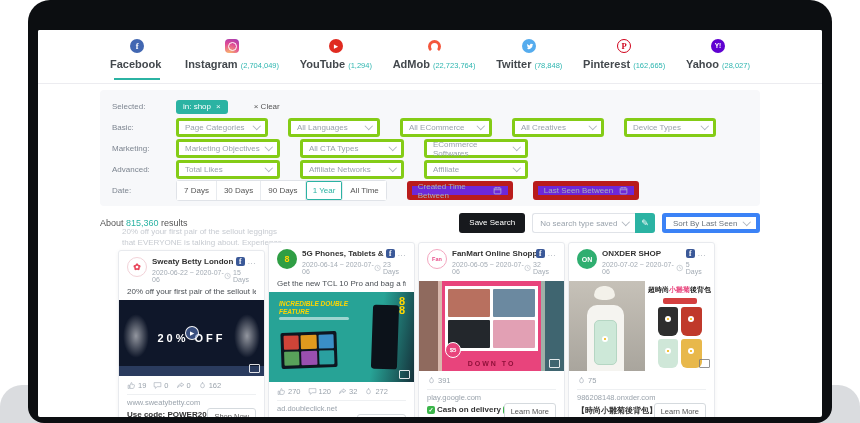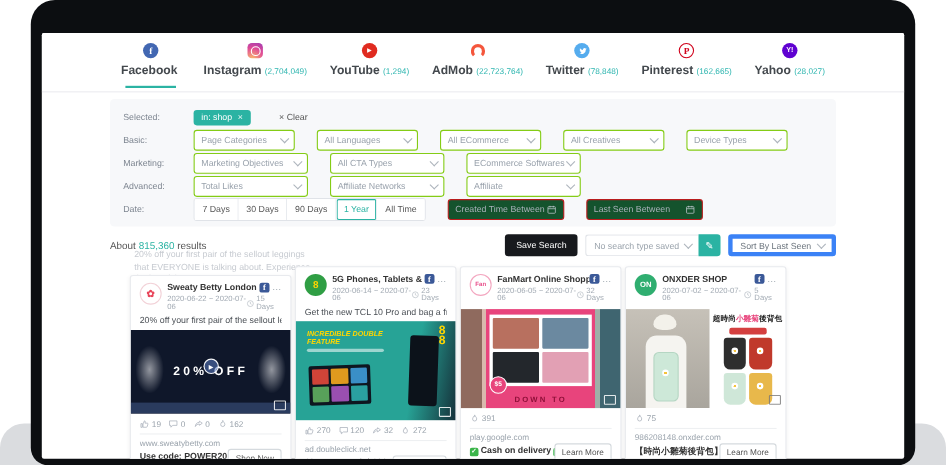--- a/index.html
+++ b/index.html
@@ -30,31 +30,31 @@
   .ya-i{background:#5f01d1;font-size:6.5px}
 
   
   .filter{position:absolute;left:62px;top:60px;width:660px;height:116px;background:#f7f8fa;border-radius:4px;
           padding:6px 12px;box-sizing:border-box;font-size:8px}
   .frow{display:flex;align-items:center;height:21px;gap:20px}
   .flabel{width:44px;color:#7d8590;flex-shrink:0}
   .chip{background:#2bb3a3;color:#fff;border-radius:3px;padding:2.5px 7px;display:flex;gap:5px;align-items:center;cursor:pointer}
   .chipx{font-size:8px;opacity:.9}
   .clear{color:#555;margin-left:6px;cursor:pointer}
-  .sel{display:flex;align-items:center;justify-content:space-between;background:#fff;border:1px solid #84cc16;
+  .sel{display:flex;align-items:center;justify-content:space-between;background:#fff;border:3px solid #84cc16;
        border-radius:3px;height:19px;padding:0 6px;color:#99a2ac;box-sizing:border-box;cursor:pointer}
   .w92{width:92px}.w104{width:104px}
   .chev{width:4.5px;height:4.5px;border-right:1px solid #aeb5bd;border-bottom:1px solid #aeb5bd;
         transform:rotate(45deg);margin-top:-3px;flex-shrink:0}
   .seg{display:flex;border:1px solid #e0e3e8;border-radius:3px;overflow:visible;background:#fff}
   .segb{font-size:8px;color:#555;padding:0 7px;height:19px;line-height:19px;background:#fff;
         border-right:1px solid #e8ebef;cursor:pointer}
   .segb:last-child{border-right:none}
   .segb.active{color:#2bb3a3;box-shadow:inset 0 0 0 1px #2bb3a3;border-radius:2px}
-  .dinput{display:flex;align-items:center;justify-content:space-between;background:#14532d;border:1px solid #b91c1c;
+  .dinput{display:flex;align-items:center;justify-content:space-between;background:#6d28d9;border:5px solid #b91c1c;
           border-radius:3px;height:19px;padding:0 6px;color:#a8b0b9;width:106px;box-sizing:border-box;cursor:pointer}
   .cal{width:9px;height:9px;color:#c2c9d1;flex-shrink:0}
 
   
   .results{position:absolute;left:62px;top:183px;width:660px;display:flex;align-items:center;
            justify-content:space-between;font-size:9px;color:#555}
   .rescount{color:#2bb3a3}
   .rright{display:flex;align-items:center;gap:7px}
   .savebtn{background:#17191d;color:#fff;font-size:8px;padding:0 10px;height:20px;line-height:20px;border-radius:3px;cursor:pointer}
   .savedwrap{display:flex;align-items:stretch}

